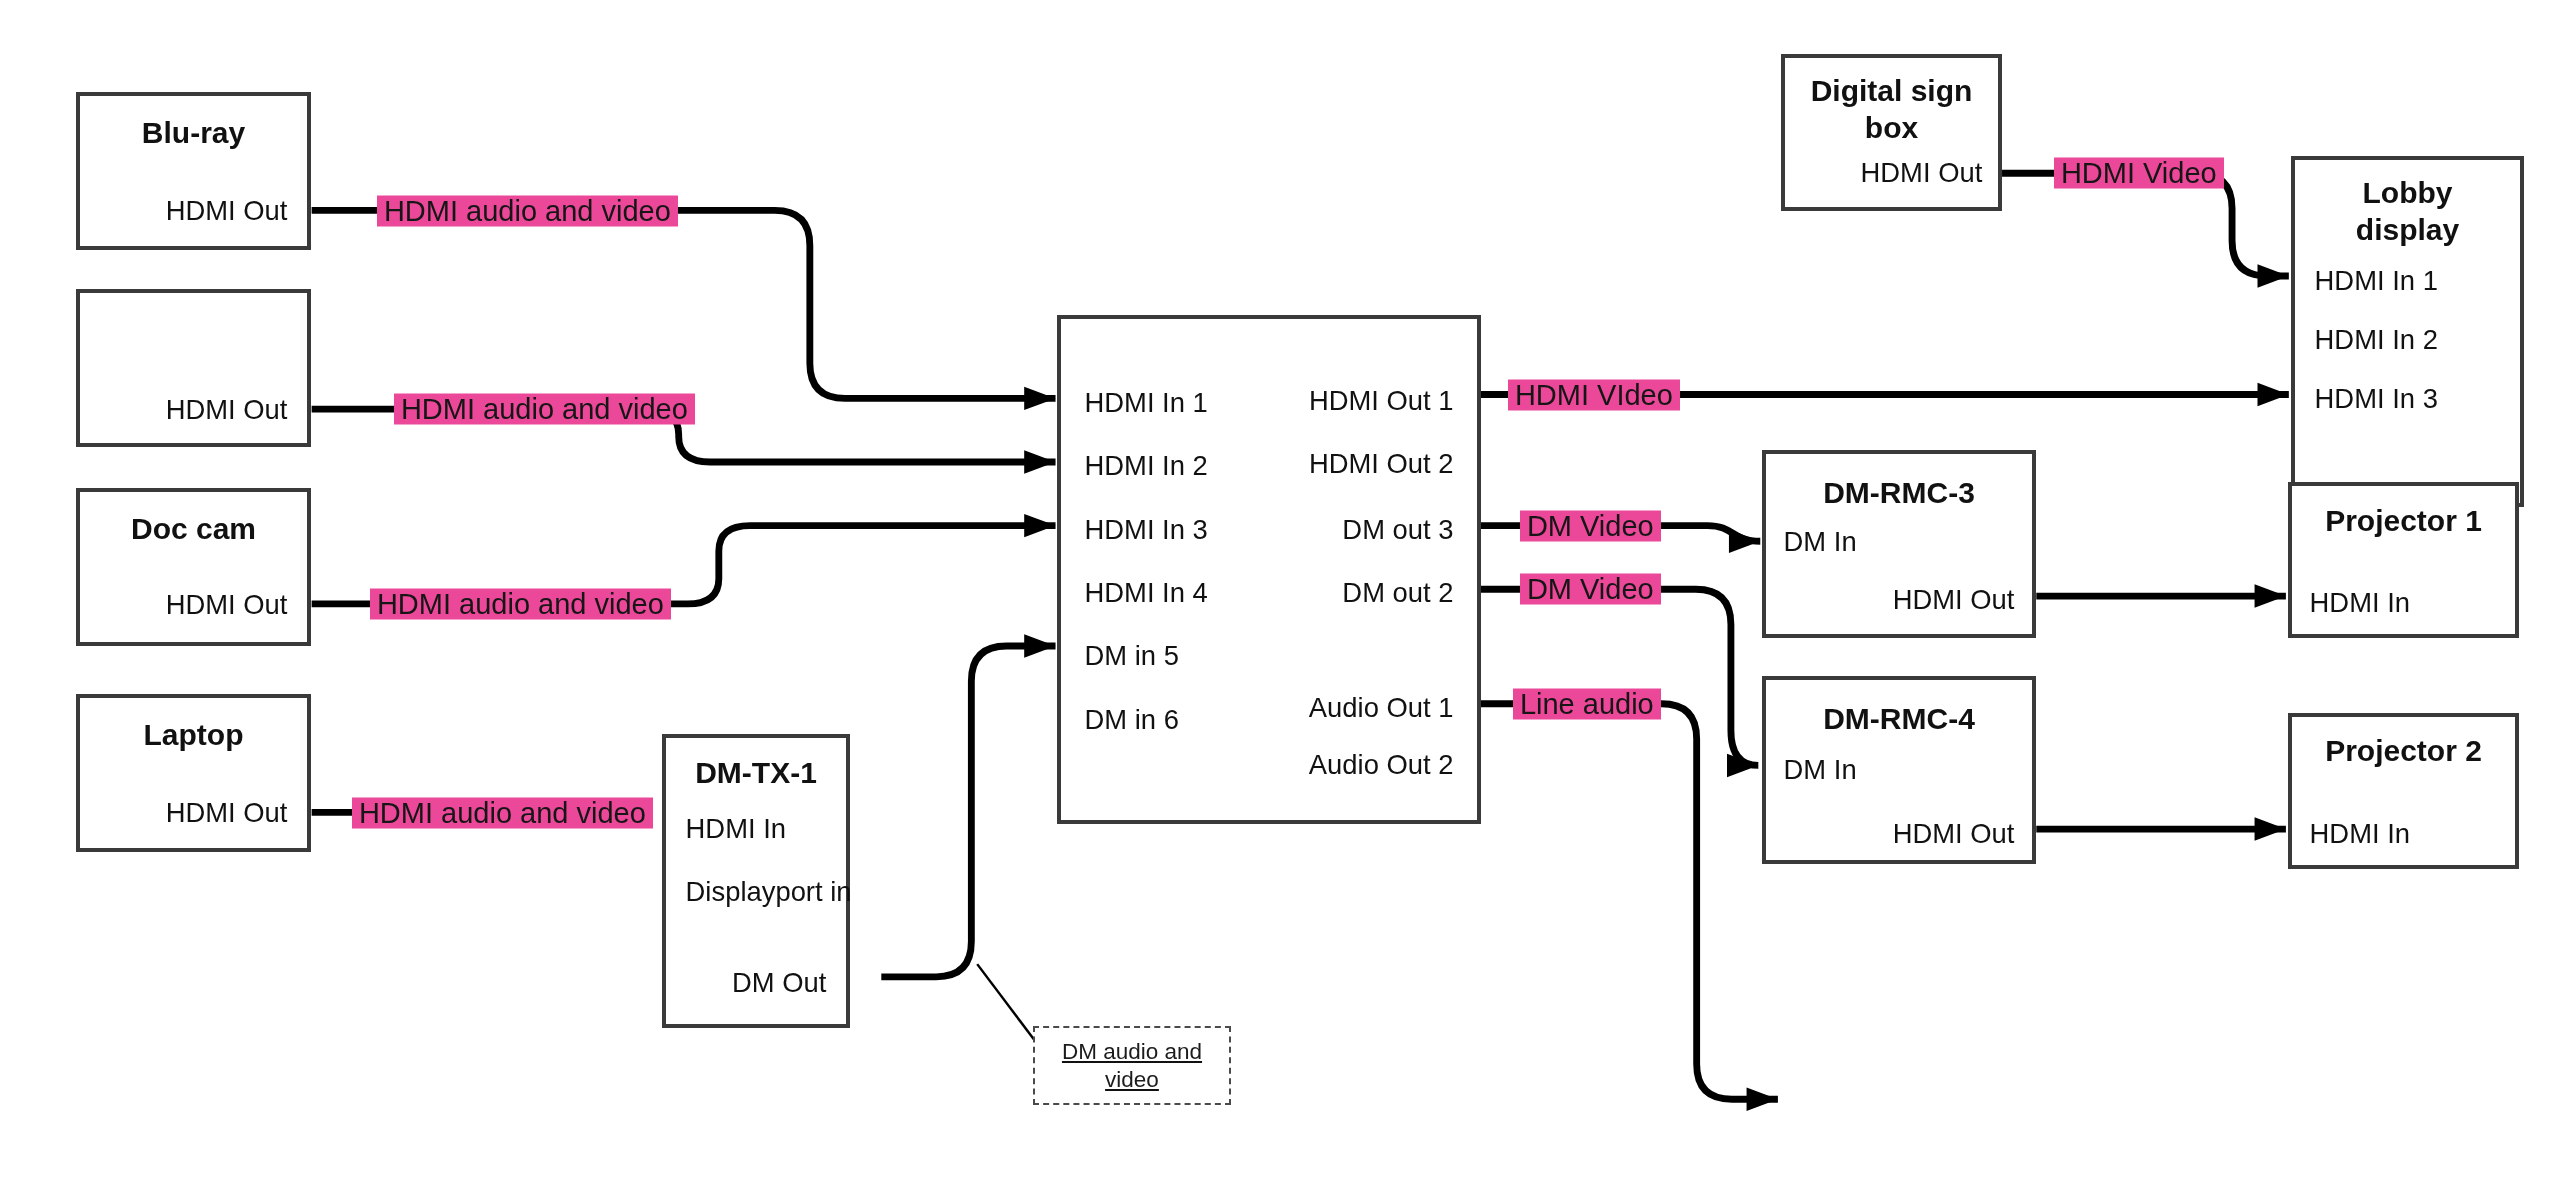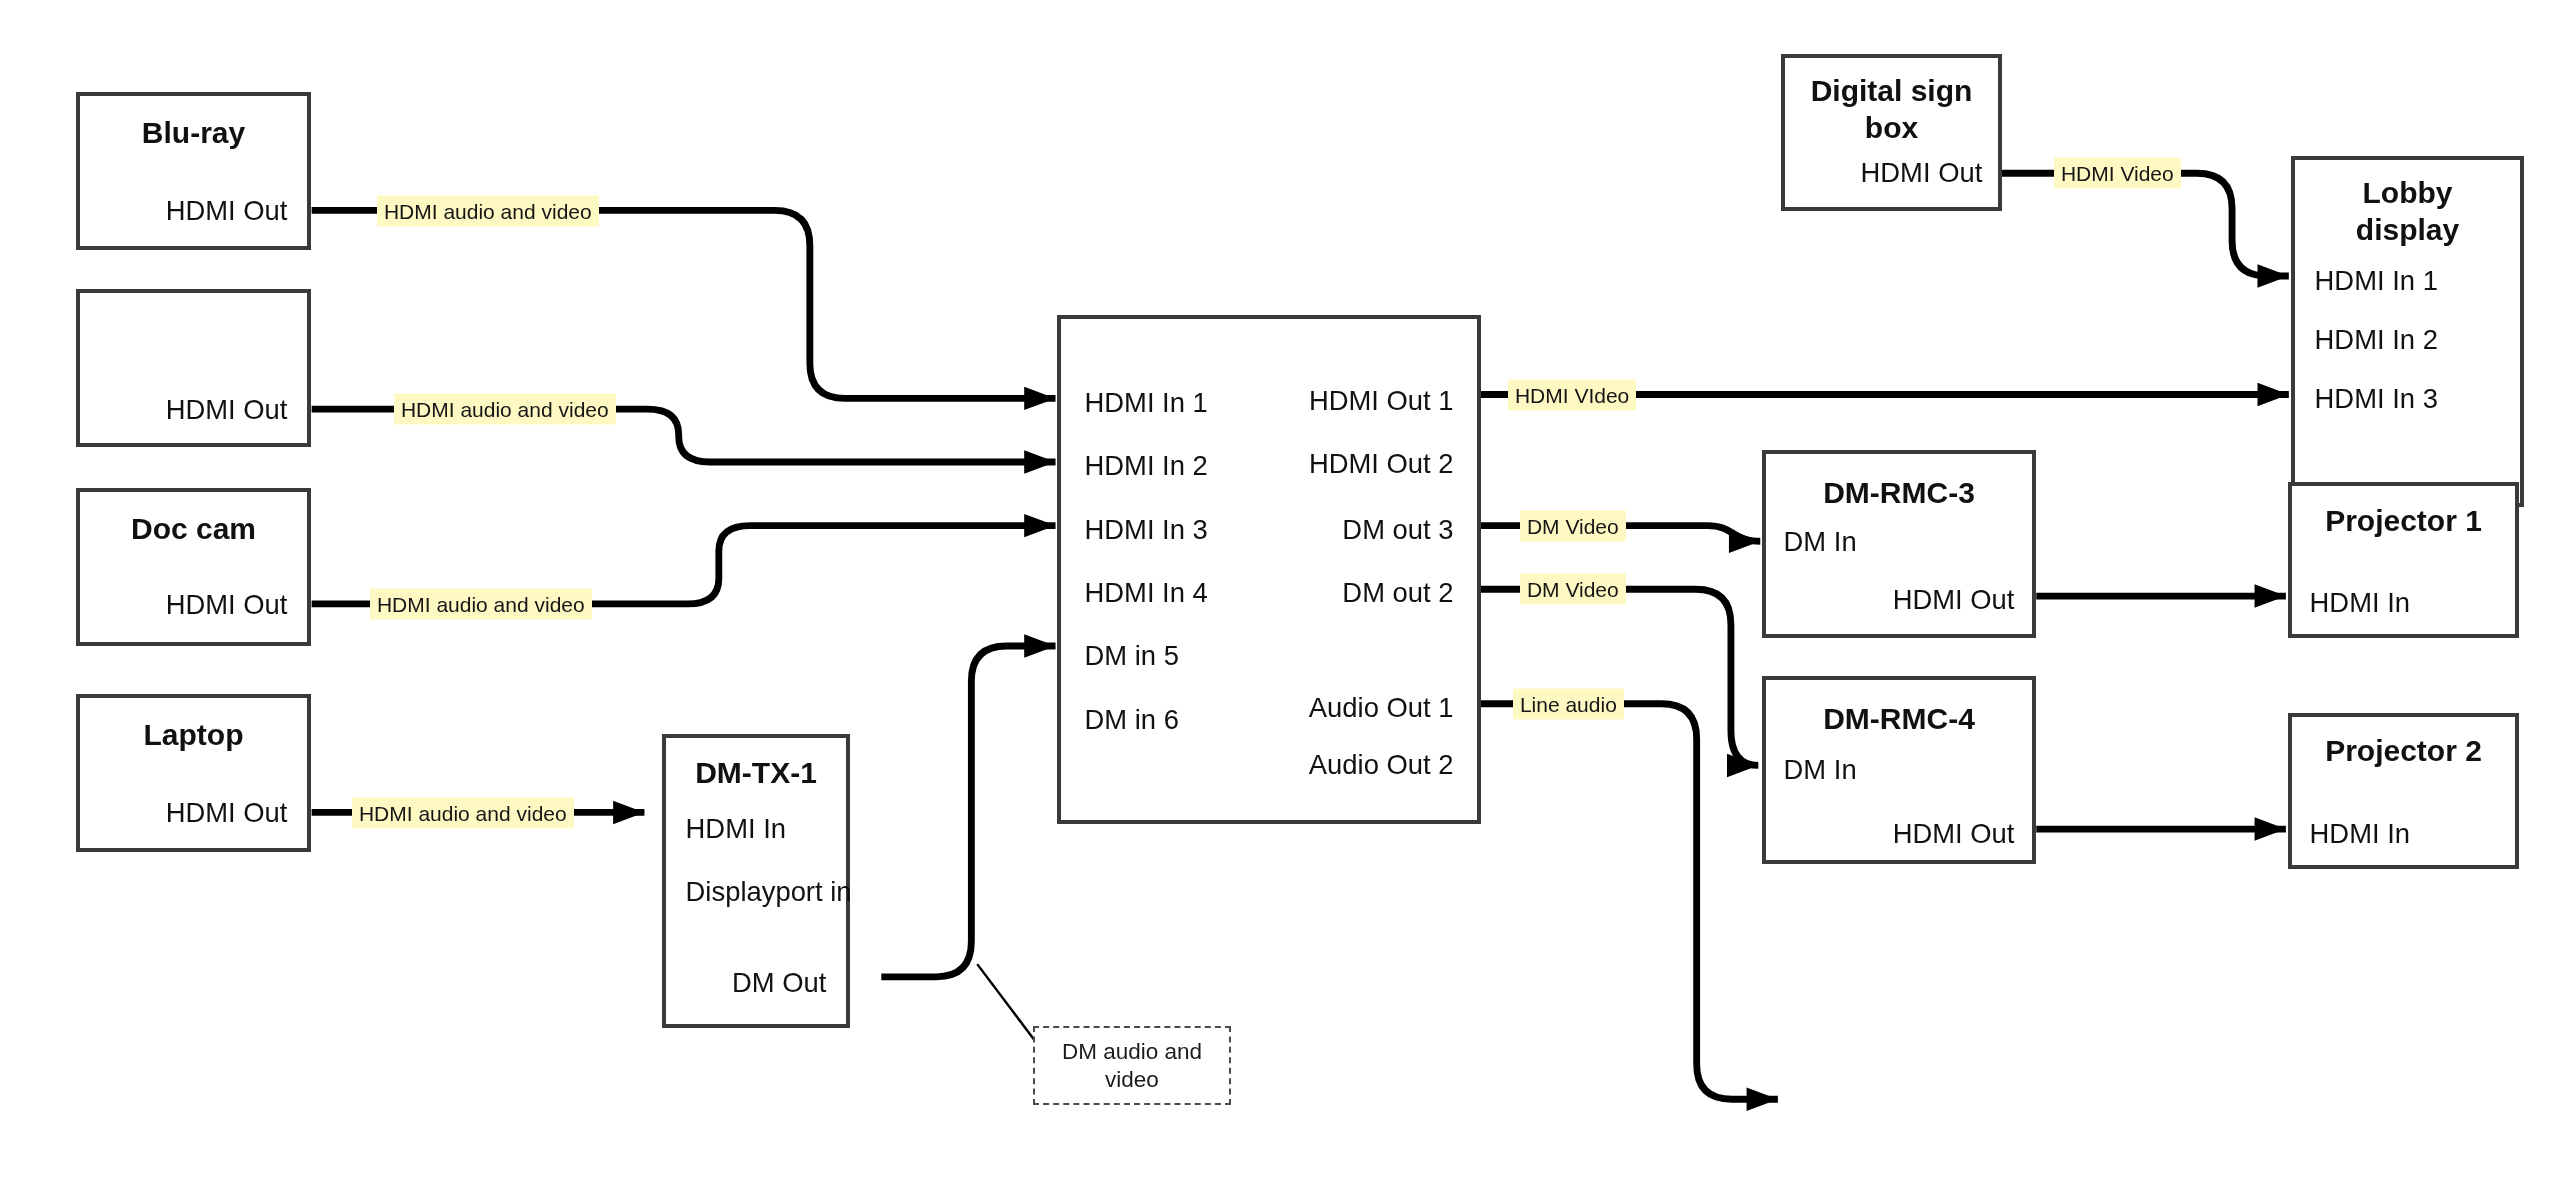--- a/index.html
+++ b/index.html
@@ -27,33 +27,34 @@
   .port{
     position:absolute;
     font-size:27.4px;line-height:31px;height:31px;
     white-space:nowrap;
   }
   .port.left{text-align:left;}
   .port.right{text-align:right;}
   .wire-label{
     position:absolute;
     transform:translateY(-50%);
-    background:#fef9c3;
+    background:#ec4899;
     padding:0 6.9px;
-    font-size:21px;line-height:31px;
+    font-size:29px;line-height:31px;
     white-space:nowrap;
     color:#161616;
   }
   .callout{
     position:absolute;
     left:1033px;top:1026px;width:198px;height:79px;
     border:2.4px dashed #4a4a4a;
     box-sizing:border-box;
     display:flex;align-items:center;justify-content:center;
     text-align:center;
+    text-decoration:underline;
   }
   .callout .callout-text{
     font-size:22.5px;line-height:28px;
     color:#1c1c1c;
     padding:0 13.7px;
   }
 </style>
 </head>
 <body>
 

